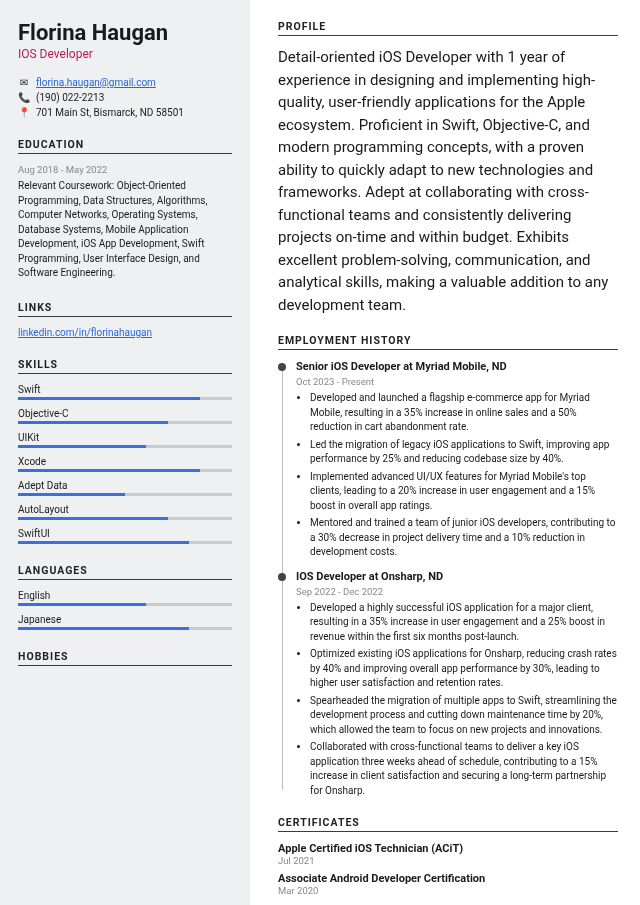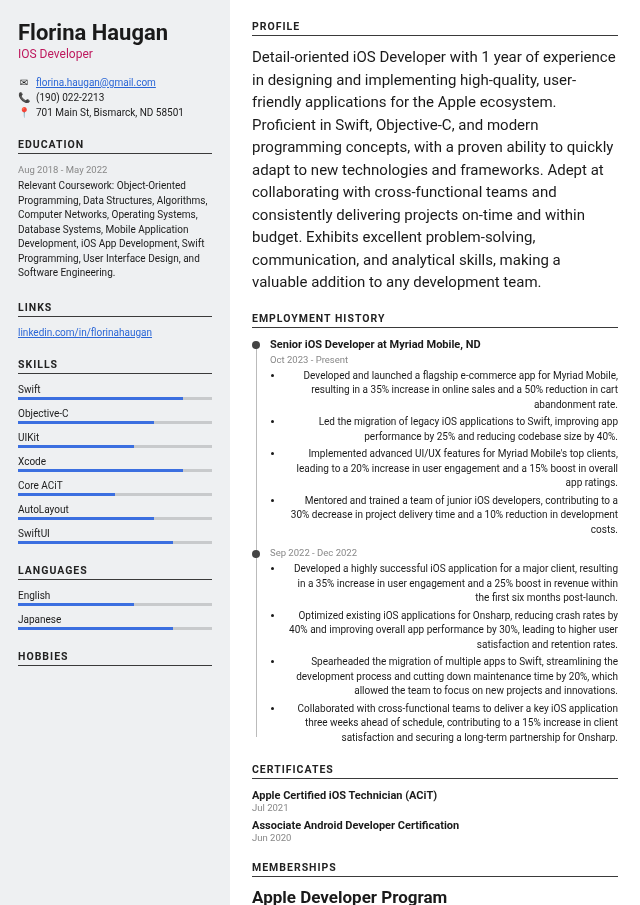--- a/index.html
+++ b/index.html
@@ -7,27 +7,27 @@
     font-family: -apple-system, "Segoe UI", Roboto, Arial, sans-serif;
     font-size: 10px;
     color: #1a1a1a;
     width: 640px;
     height: 905px;
     display: flex;
     background: #fff;
   }
   a { color: #2a66d6; text-decoration: underline; }
   .left {
-    width: 230px;
+    width: 250px;
     background: #eef0f2;
     padding: 20px 18px 10px 18px;
   }
   .right {
     flex: 1;
-    padding: 20px 22px 10px 22px;
+    padding: 20px 22px 10px 28px;
   }
   .name { font-size: 22px; font-weight: 700; margin-bottom: 2px; }
   .role { font-size: 12px; color: #be185d; margin-bottom: 16px; }
   .contact-row { display:flex; align-items:center; gap:6px; font-size:10px; margin-bottom:4px; }
   .contact-row .ic { width:12px; display:inline-block; text-align:center; }
   .sec-head {
     text-transform: uppercase;
     letter-spacing: 1px;
     font-size: 10.5px;
     font-weight:700;
@@ -44,21 +44,21 @@
   .bar-track { height:3px; background:#c8cacc; border-bottom:1px solid #c8cacc; margin-bottom:8px; position:relative;}
   .bar-fill { height:3px; background:#3b6fe0; }
   .right .sec-head { margin-top: 0; }
   .right-block { margin-bottom: 18px; }
   .summary { font-size:15px; line-height:1.5; }
   .hist { position:relative; }
   .hist-line { position:absolute; left:4px; top:6px; bottom:8px; width:1px; background:#bbb; }
   .job { position:relative; padding-left:18px; margin-bottom:10px; }
   .job-dot { position:absolute; left:0; top:3px; width:8px; height:8px; border-radius:50%; background:#444; }
   .job-title { font-size:11px; font-weight:700; }
-  .job ul { margin:1px 0 0 14px;text-align:right; }
+  .job ul { margin:1px 0 0 14px; }
   .job li { font-size:10px; line-height:1.45; margin-bottom:3px; }
   .cert-title { font-size:11px; font-weight:700; margin-top:2px;}
   .cert-date { color:#888; font-size:9.5px; margin-bottom:6px;}
   .mem { font-size:17px; font-weight:700; margin-bottom:8px;}
 </style>
 </head>
 <body>
 
 <div class="left">
   <div class="name">Florina Haugan</div>
@@ -107,21 +107,21 @@
           <div class="bar-fill" style="width: 60%;"></div>
         </div>
       </div>
       <div class="skill-row">
         <div class="skill-name">Xcode</div>
         <div class="bar-track">
           <div class="bar-fill" style="width: 85%;"></div>
         </div>
       </div>
       <div class="skill-row">
-        <div class="skill-name">Core ACiT</div>
+        <div class="skill-name">Adept Data</div>
         <div class="bar-track">
           <div class="bar-fill" style="width: 50%;"></div>
         </div>
       </div>
       <div class="skill-row">
         <div class="skill-name">AutoLayout</div>
         <div class="bar-track">
           <div class="bar-fill" style="width: 70%;"></div>
         </div>
       </div>
@@ -174,40 +174,41 @@
             <div class="dates">Oct 2023 - Present</div>
             <ul>
               <li>Developed and launched a flagship e-commerce app for Myriad Mobile, resulting in a 35% increase in online sales and a 50% reduction in cart abandonment rate.</li>
               <li>Led the migration of legacy iOS applications to Swift, improving app performance by 25% and reducing codebase size by 40%.</li>
               <li>Implemented advanced UI/UX features for Myriad Mobile's top clients, leading to a 20% increase in user engagement and a 15% boost in overall app ratings.</li>
               <li>Mentored and trained a team of junior iOS developers, contributing to a 30% decrease in project delivery time and a 10% reduction in development costs.</li>
             </ul>
           </div>
           <div class="job">
             <div class="job-dot"></div>
+            <div class="job-title">IOS Developer at Onsharp, ND</div>
             <div class="dates">Sep 2022 - Dec 2022</div>
             <ul>
               <li>Developed a highly successful iOS application for a major client, resulting in a 35% increase in user engagement and a 25% boost in revenue within the first six months post-launch.</li>
               <li>Optimized existing iOS applications for Onsharp, reducing crash rates by 40% and improving overall app performance by 30%, leading to higher user satisfaction and retention rates.</li>
               <li>Spearheaded the migration of multiple apps to Swift, streamlining the development process and cutting down maintenance time by 20%, which allowed the team to focus on new projects and innovations.</li>
               <li>Collaborated with cross-functional teams to deliver a key iOS application three weeks ahead of schedule, contributing to a 15% increase in client satisfaction and securing a long-term partnership for Onsharp.</li>
             </ul>
           </div>
         </div>
     </div>
   </div>
 
   <div class="right-block">
     <div class="sec-head">Certificates</div>
     <hr class="rule">
     <div id="certs-container">
         <div class="cert-title">Apple Certified iOS Technician (ACiT)</div>
         <div class="cert-date">Jul 2021</div>
         <div class="cert-title">Associate Android Developer Certification</div>
-        <div class="cert-date">Jun 2020</div>
+        <div class="cert-date">Mar 2020</div>
       </div>
   </div>
 
   <div class="right-block">
     <div class="sec-head">Memberships</div>
     <hr class="rule">
     <div id="mems-container">
         <div class="mem">Apple Developer Program</div>
       </div>
   </div>

